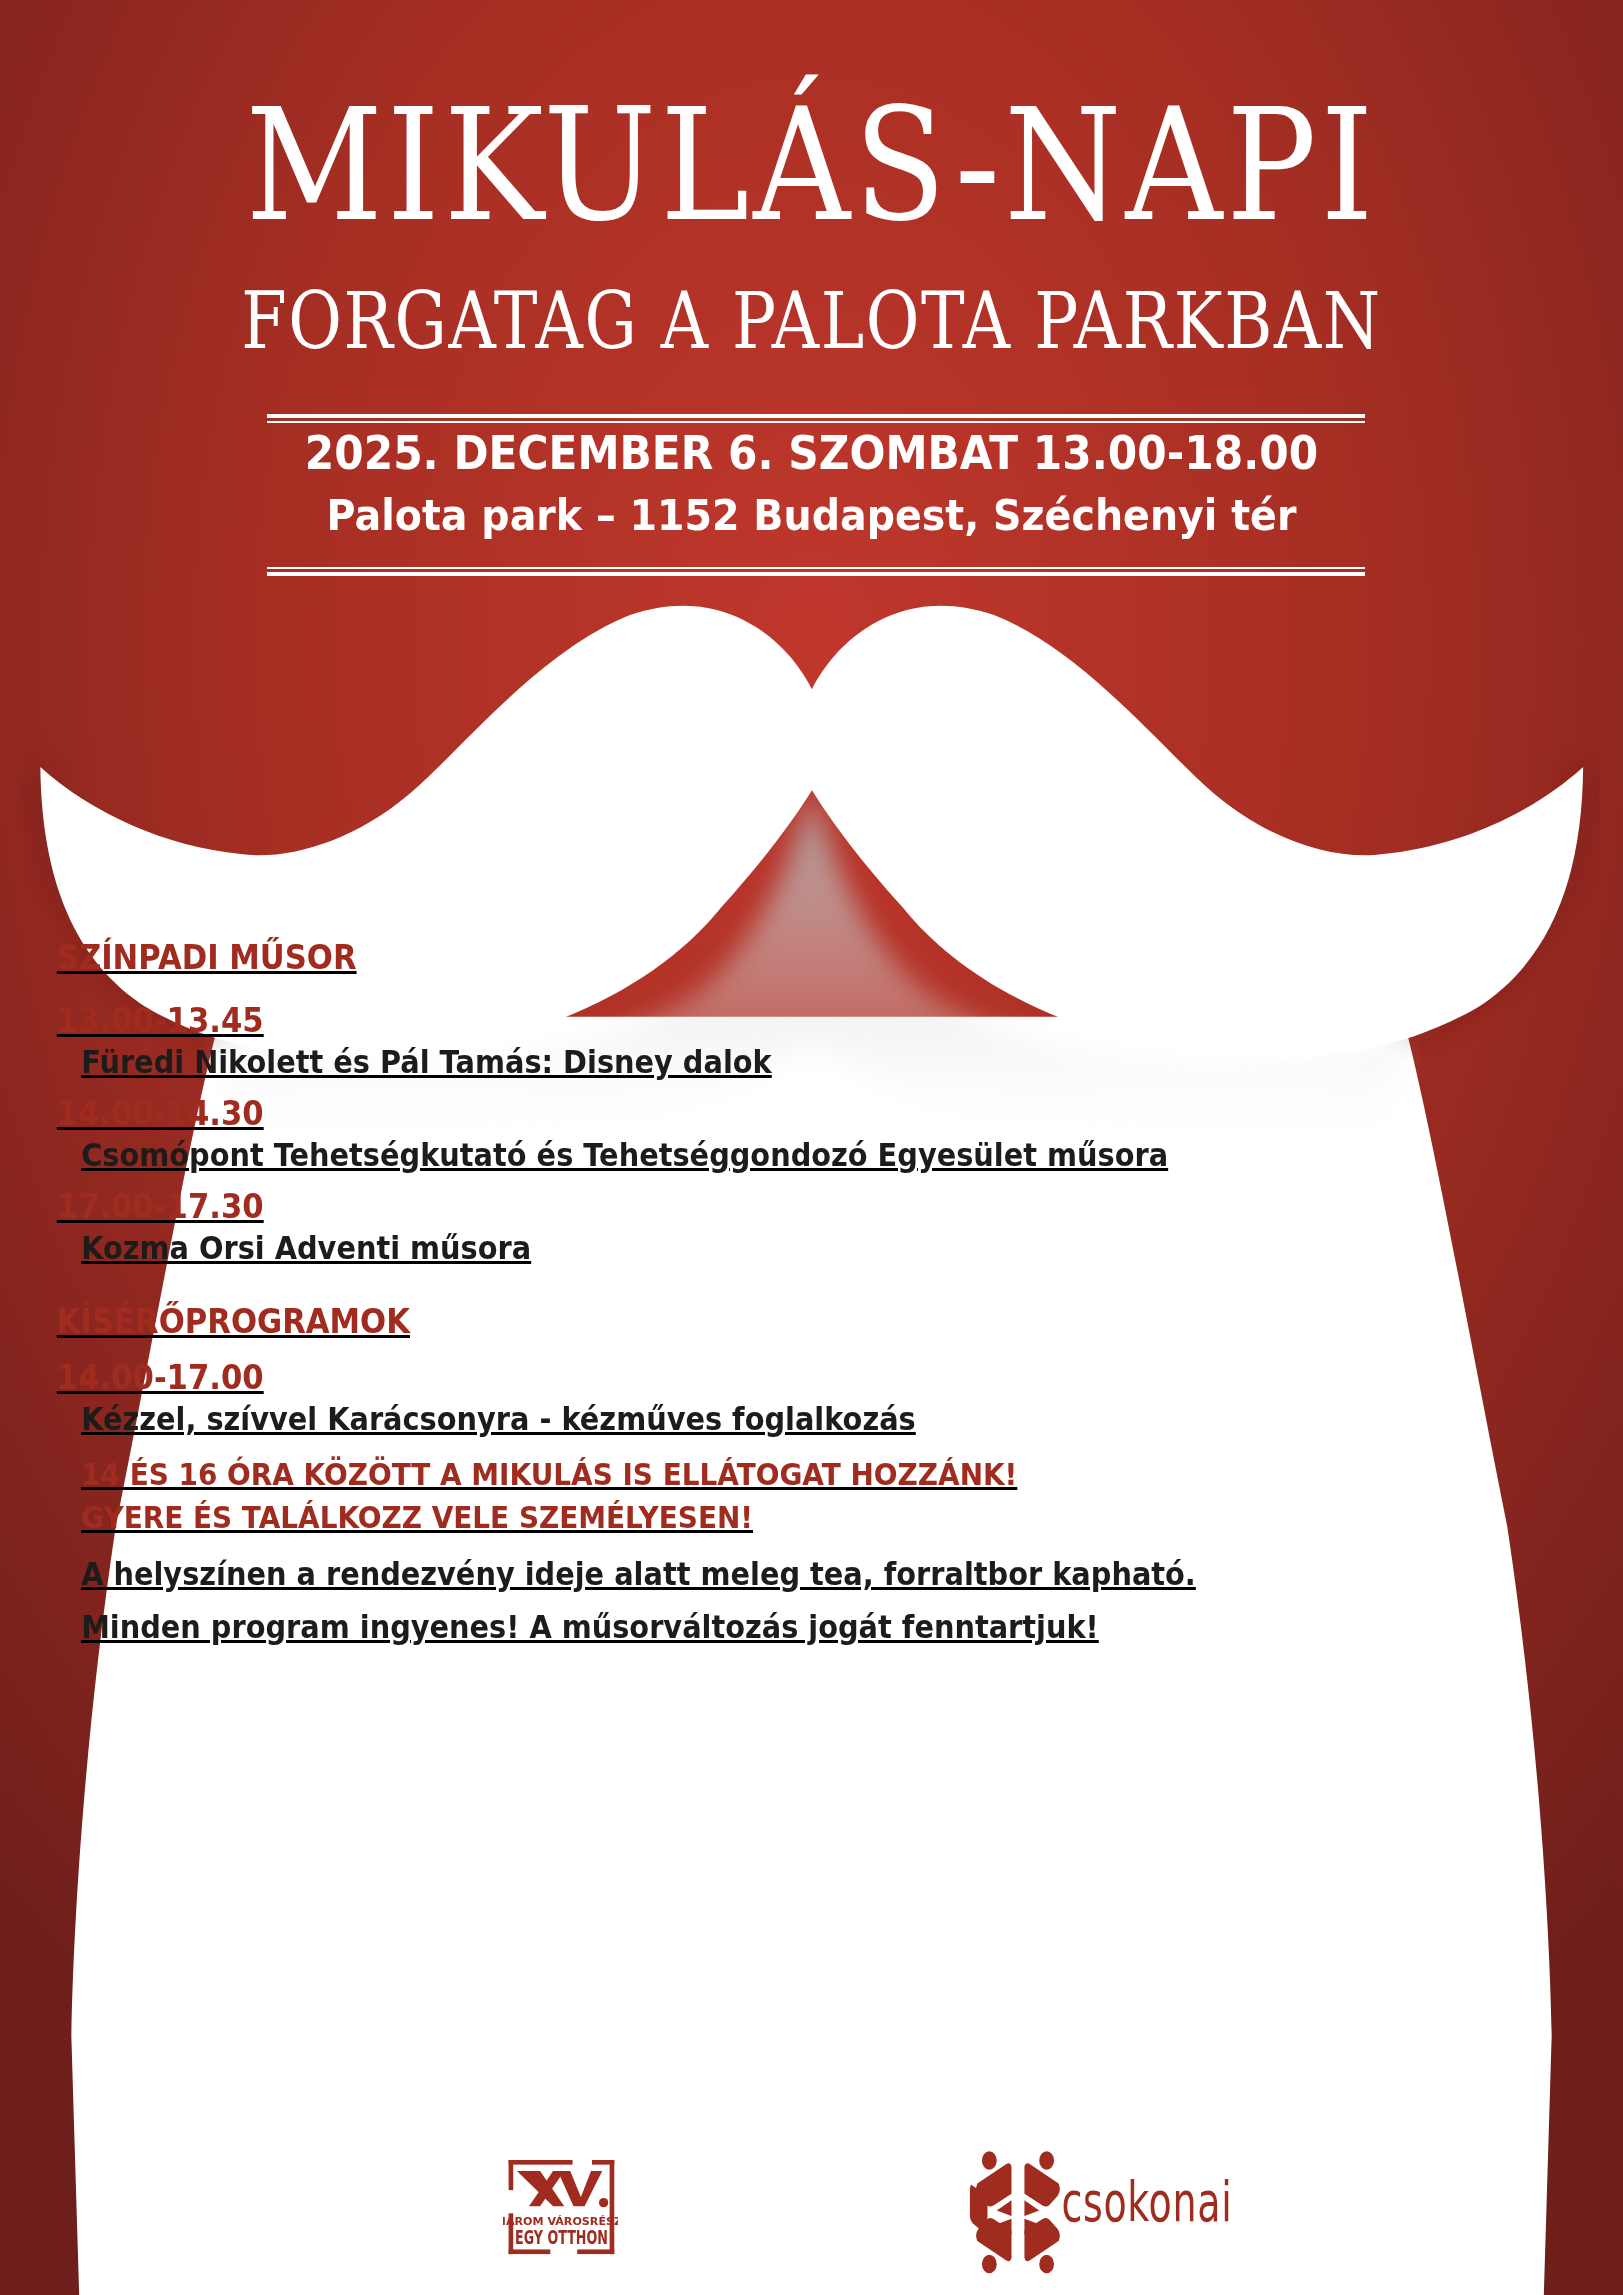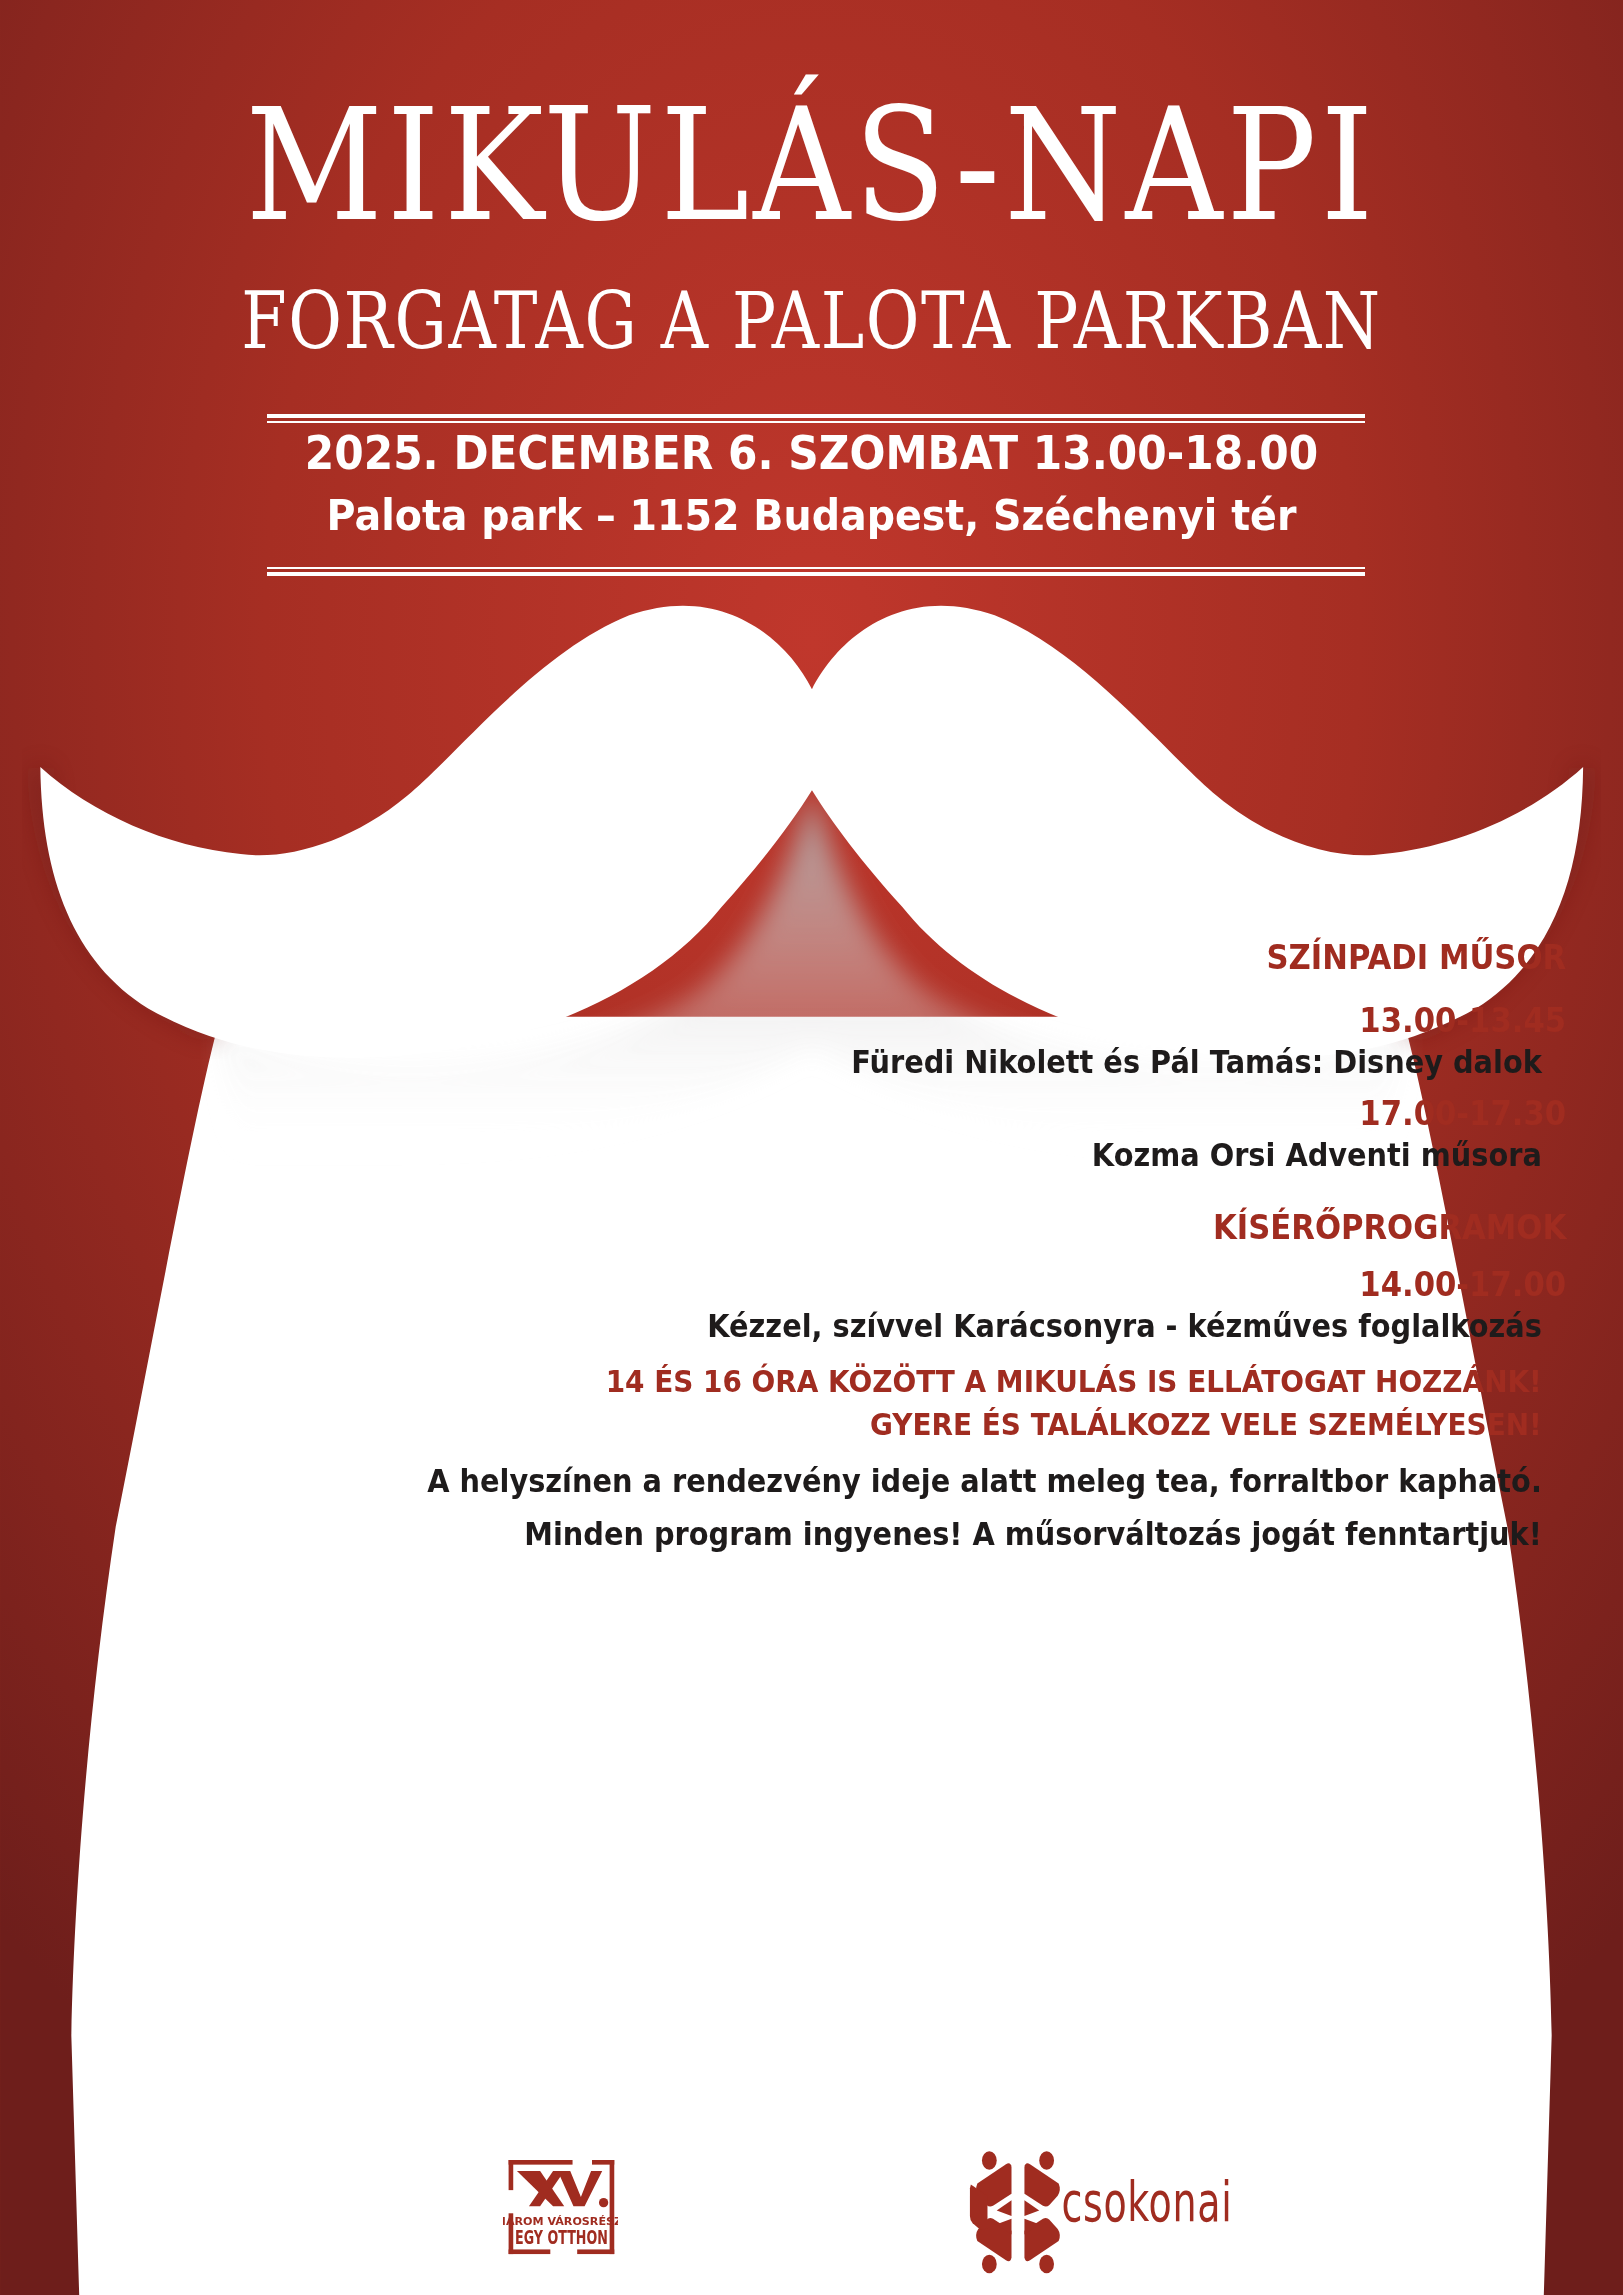--- a/index.html
+++ b/index.html
@@ -22,21 +22,21 @@
     }
     .rule { position: absolute; left: 267px; width: 1098px; background: #fff; }
     .date-line {
       top: 428px; font-family: "DejaVu Sans", "Liberation Sans", sans-serif; font-weight: bold;
       color: #fff; font-size: 46px; line-height: 51px; transform: scaleX(0.92);
     }
     .place-line {
       top: 490px; font-family: "DejaVu Sans", "Liberation Sans", sans-serif; font-weight: bold;
       color: #fff; font-size: 43px; line-height: 51px; transform: scaleX(0.92);
     }
-    .program { position: absolute; left: 0; top: 939px; width: 1623px; text-align: right; }
+    .program { position: absolute; left: 0; top: 939px; width: 1623px; text-align: left; text-decoration: underline; }
     .section-heading {
       font-family: "DejaVu Sans", "Liberation Sans", sans-serif; font-weight: bold;
       color: #a02c20; font-size: 33px; line-height: 37px; margin: 0;
       transform: scaleX(0.93); white-space: nowrap;
     }
     .time {
       font-family: "DejaVu Sans", "Liberation Sans", sans-serif; font-weight: bold;
       color: #a02c20; font-size: 33px; line-height: 40px; margin: 0; white-space: nowrap;
       transform: scaleX(0.93);
     }
@@ -123,20 +123,24 @@
   <div class="rule" style="top:567px;height:1.9px;"></div>
   <div class="rule" style="top:572px;height:3.7px;"></div>
 
   <div class="program">
     <p class="section-heading">SZÍNPADI MŰSOR</p>
     <div class="gap-after-heading"></div>
 
     <div class="item">
       <p class="time">13.00-13.45</p>
       <p class="desc">Füredi Nikolett és Pál Tamás: Disney dalok</p>
+    </div>
+    <div class="item">
+      <p class="time">14.00-14.30</p>
+      <p class="desc">Csomópont Tehetségkutató és Tehetséggondozó Egyesület műsora</p>
     </div>
     <div class="item">
       <p class="time">17.00-17.30</p>
       <p class="desc">Kozma Orsi Adventi műsora</p>
     </div>
 
     <div class="section-gap"></div>
     <p class="section-heading">KÍSÉRŐPROGRAMOK</p>
     <div class="gap-after-heading" style="height:18.5px;"></div>
 

